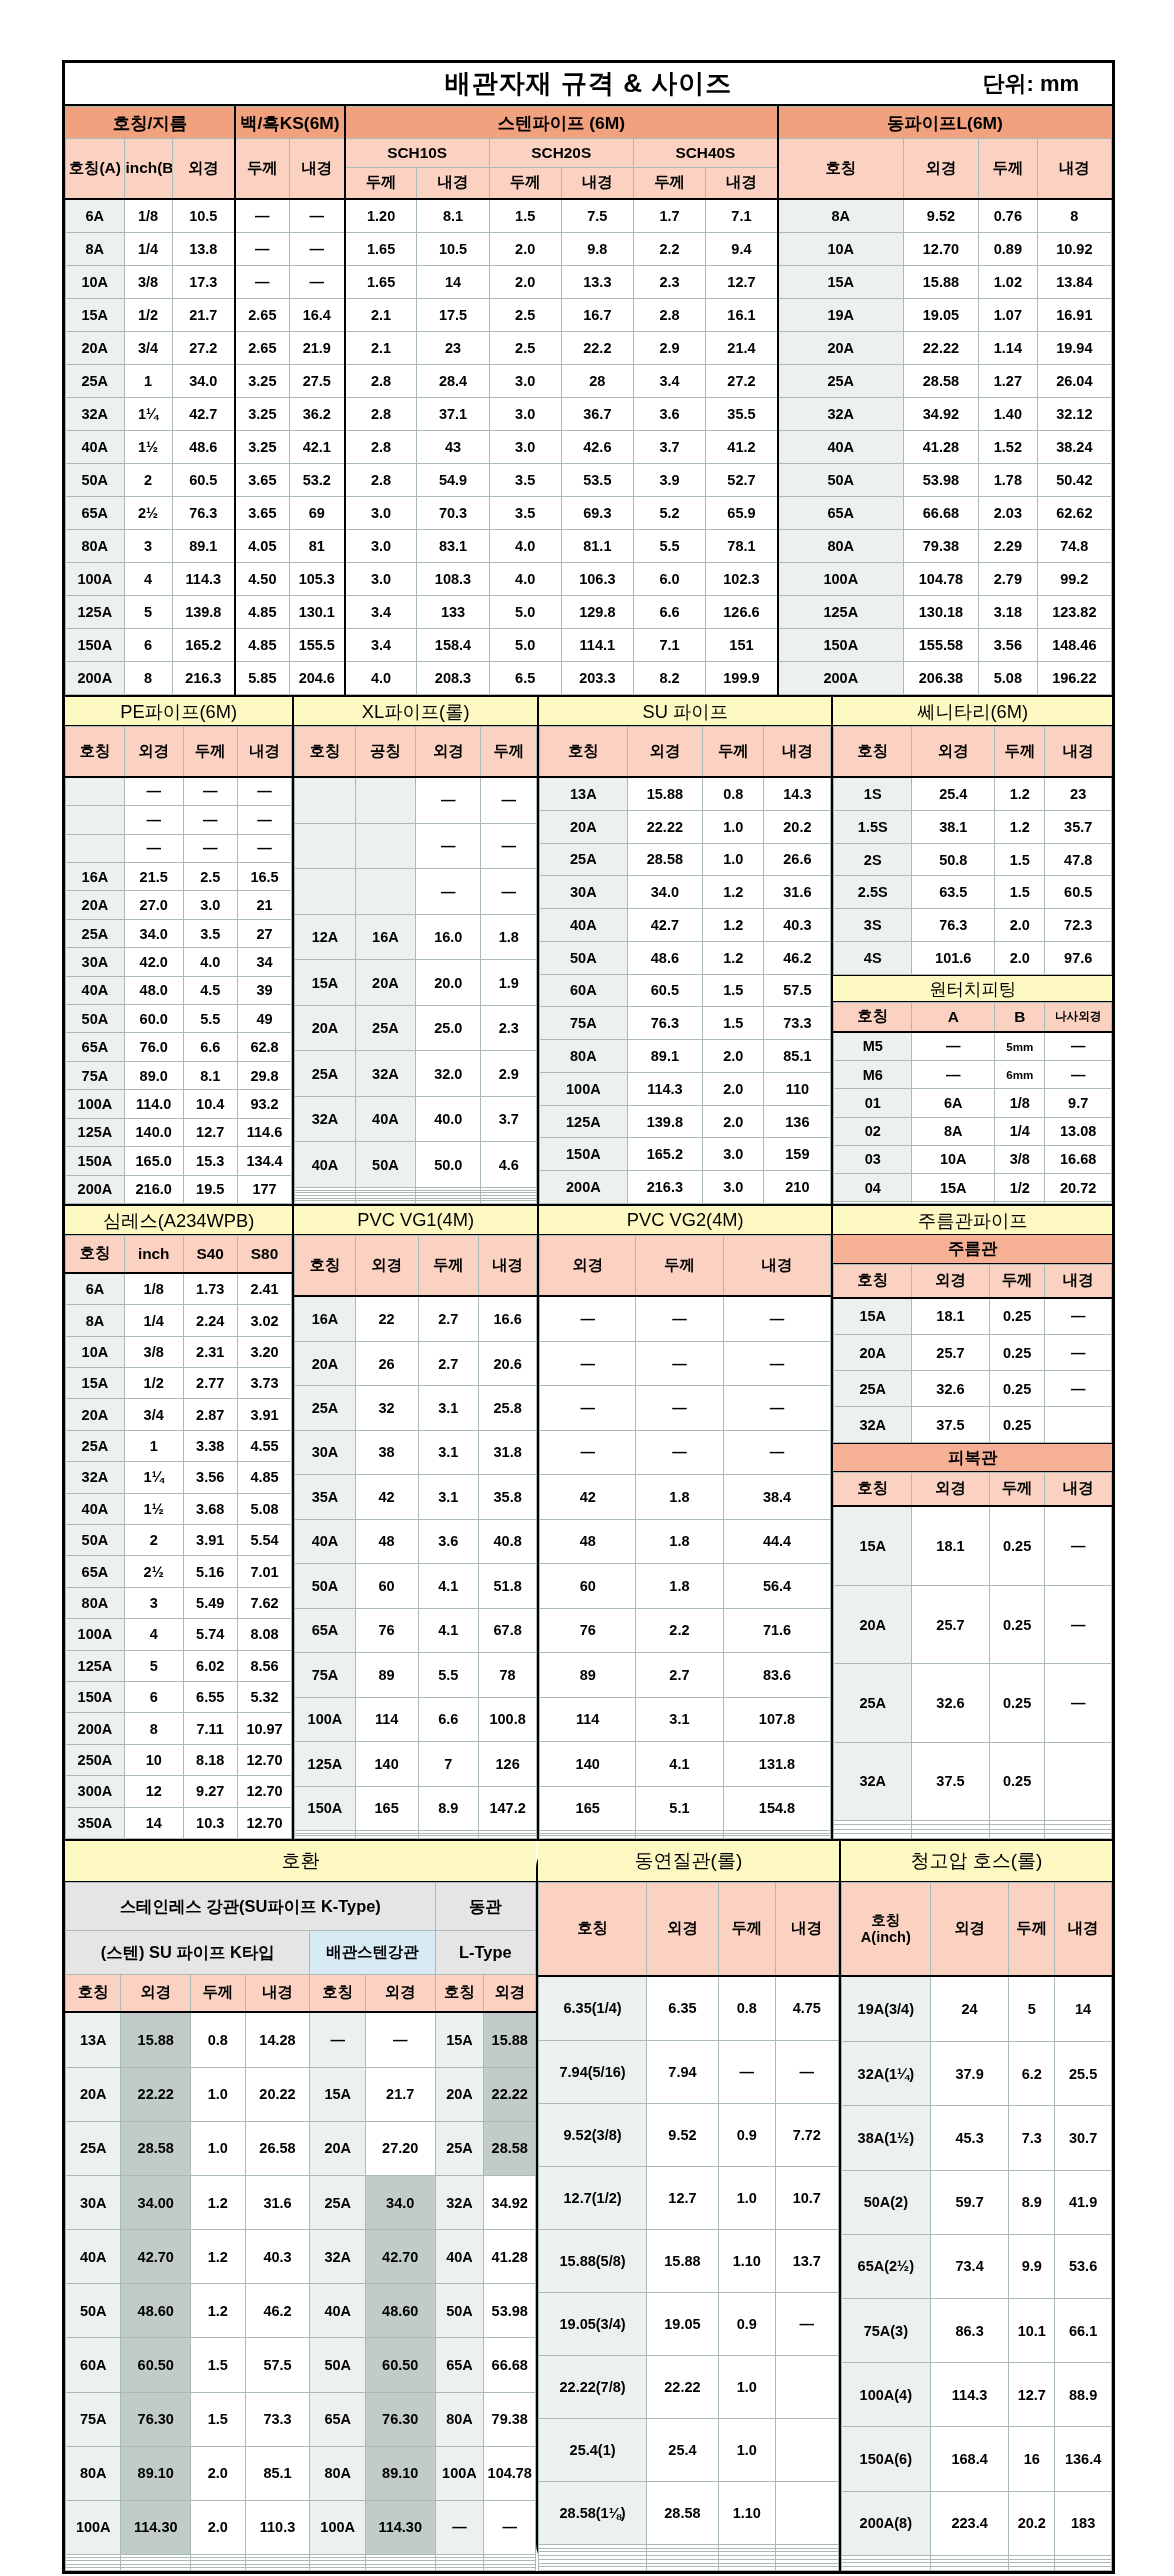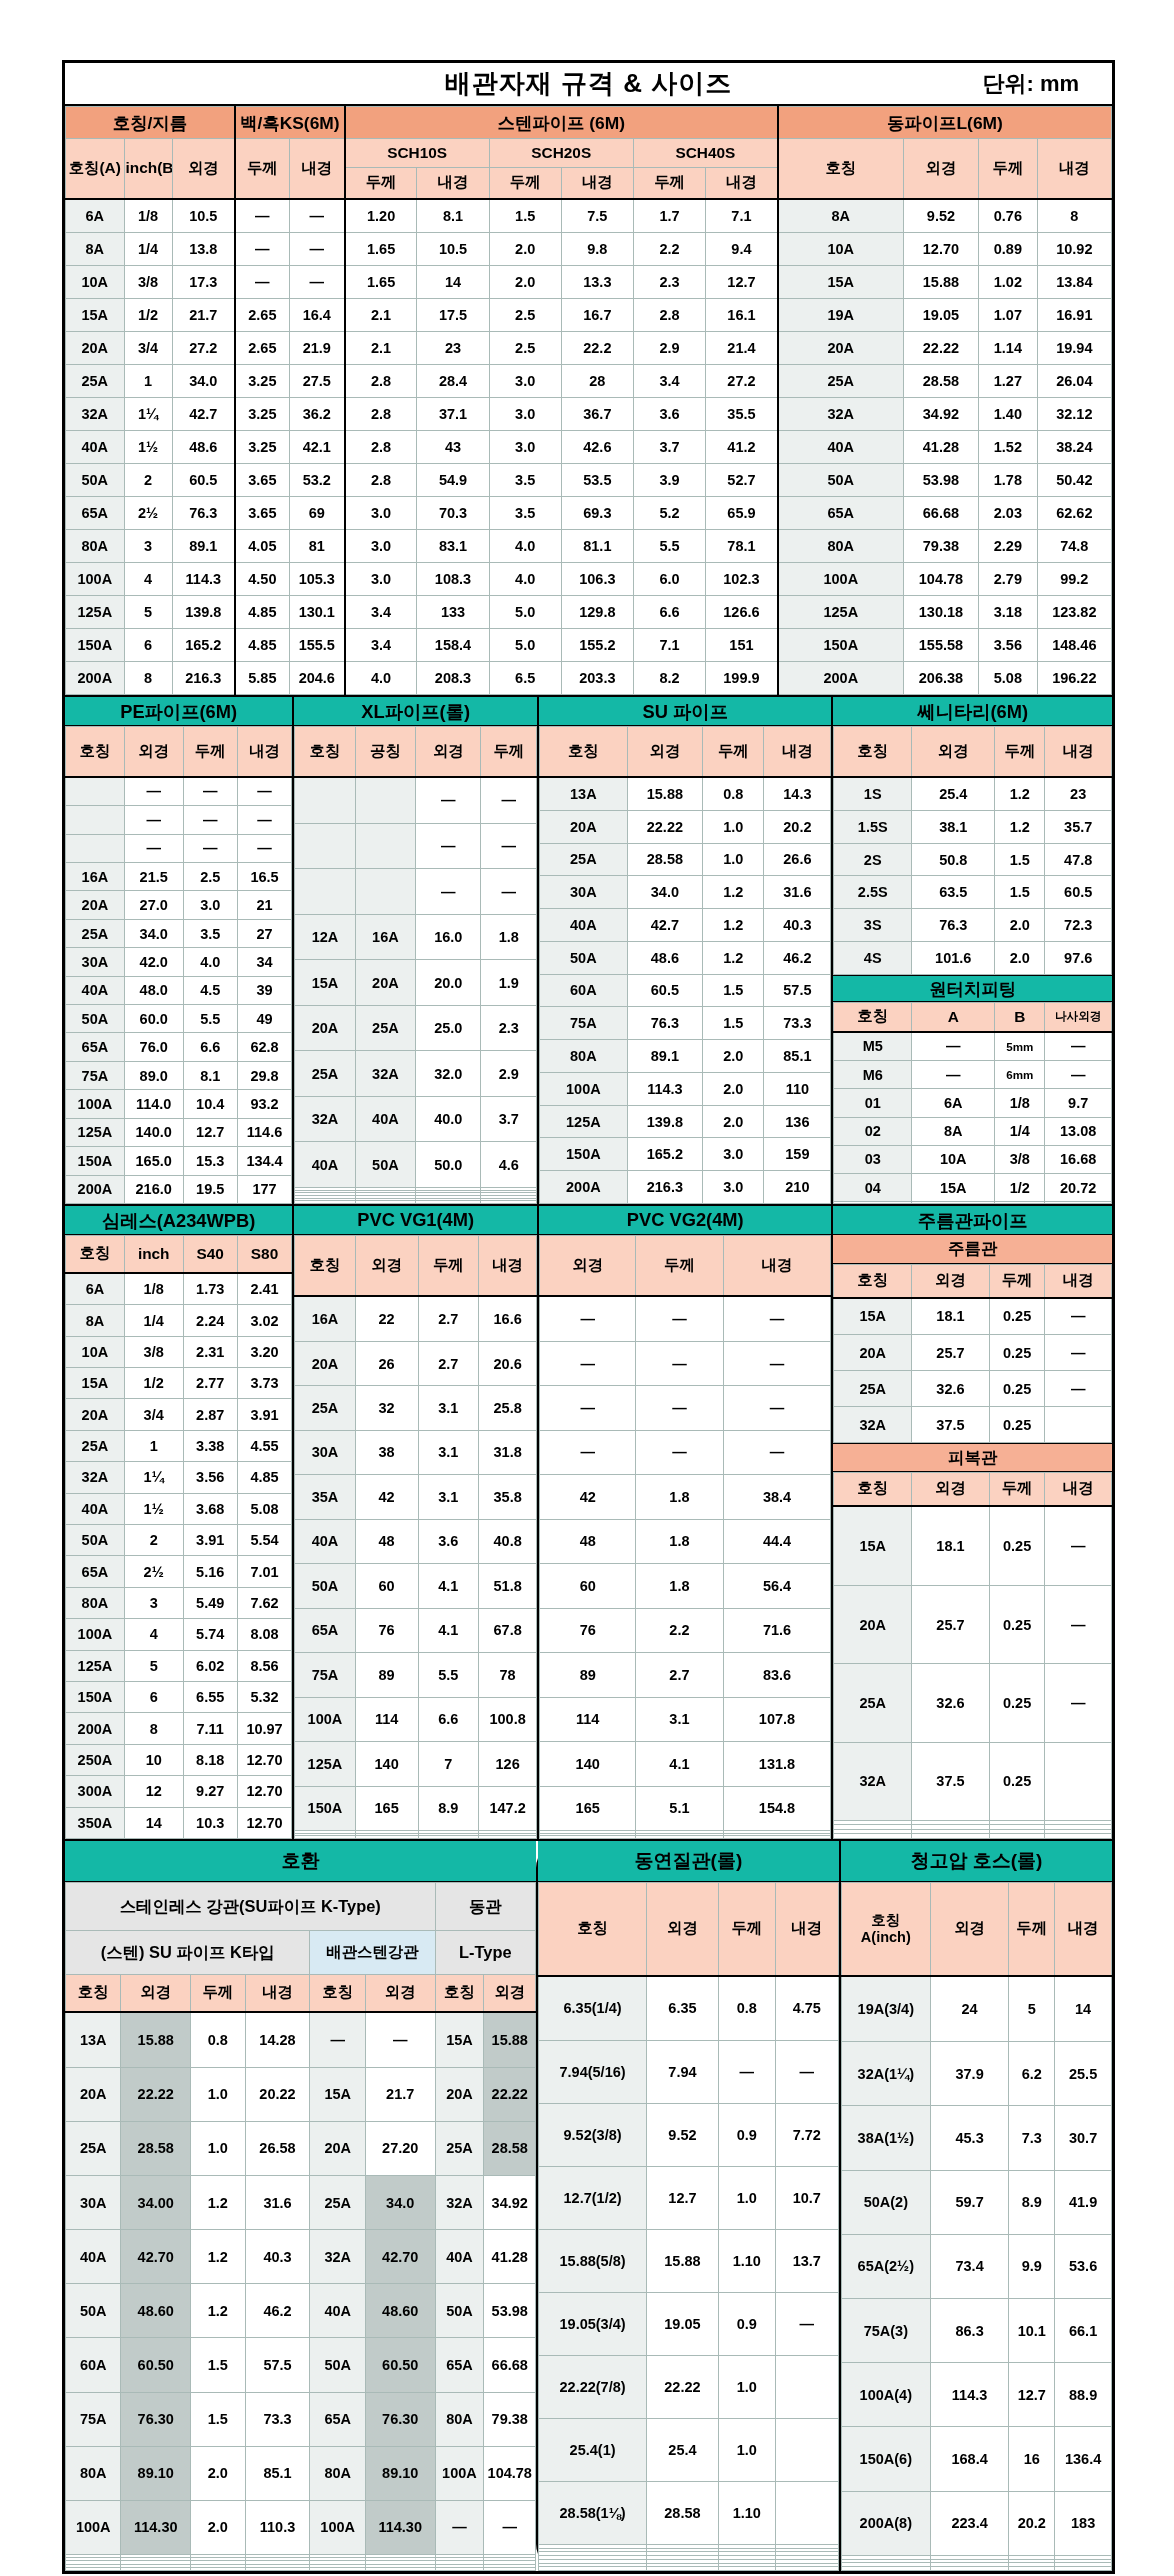--- a/index.html
+++ b/index.html
@@ -23,22 +23,22 @@
   td.sm{font-size:11.6px;}
   tr.blank td{background:#fff;}
   th{font-weight:700;font-size:15.4px;white-space:nowrap;}
   .g{background:#F2A17E;font-size:17.4px;}
   .m{background:#e5e5e5;font-size:16.4px;}
   .h{background:#FBD2C1;}
   .blue{background:#D8EAF3;}
   .sm-h{font-size:11.6px;}
   .bL{border-left:2.9px solid #000 !important;}
   thead{border-bottom:2.9px solid #000;}
-  .tbl-title{flex:0 0 29px;background:#14b8a6;border-bottom:1.9px solid #000;display:flex;align-items:center;justify-content:center;
-             font-weight:700;font-size:18.3px;box-sizing:border-box;}
+  .tbl-title{flex:0 0 29px;background:#fef9c3;border-bottom:1.9px solid #000;display:flex;align-items:center;justify-content:center;
+             font-weight:400;font-size:18.3px;box-sizing:border-box;}
   .tt42{flex:0 0 41px;font-size:19px;}
   .sub{flex:0 0 29px;background:#F6B095;border-bottom:1.9px solid #000;display:flex;align-items:center;justify-content:center;
        font-weight:700;font-size:16.4px;box-sizing:border-box;}
   .blk{display:flex;flex-direction:column;box-sizing:border-box;min-width:0;}
   .blk + .blk{border-left:2.9px solid #000;}
   .fill{flex:1 1 auto;display:flex;min-height:0;}
   .fill table{height:100%;}
   .part{flex:0 0 auto;display:flex;}
   .t-s1 .r-g th{height:32px;}
   .t-s1 .r-sch th{height:29px;}
@@ -345,21 +345,21 @@
             </tr>
             <tr>
               <td class="nm">150A</td>
               <td>6</td>
               <td>165.2</td>
               <td class="bL">4.85</td>
               <td>155.5</td>
               <td class="bL">3.4</td>
               <td>158.4</td>
               <td>5.0</td>
-              <td>155.2</td>
+              <td>114.1</td>
               <td>7.1</td>
               <td>151</td>
               <td class="nm bL">150A</td>
               <td>155.58</td>
               <td>3.56</td>
               <td>148.46</td>
             </tr>
             <tr>
               <td class="nm">200A</td>
               <td>8</td>

